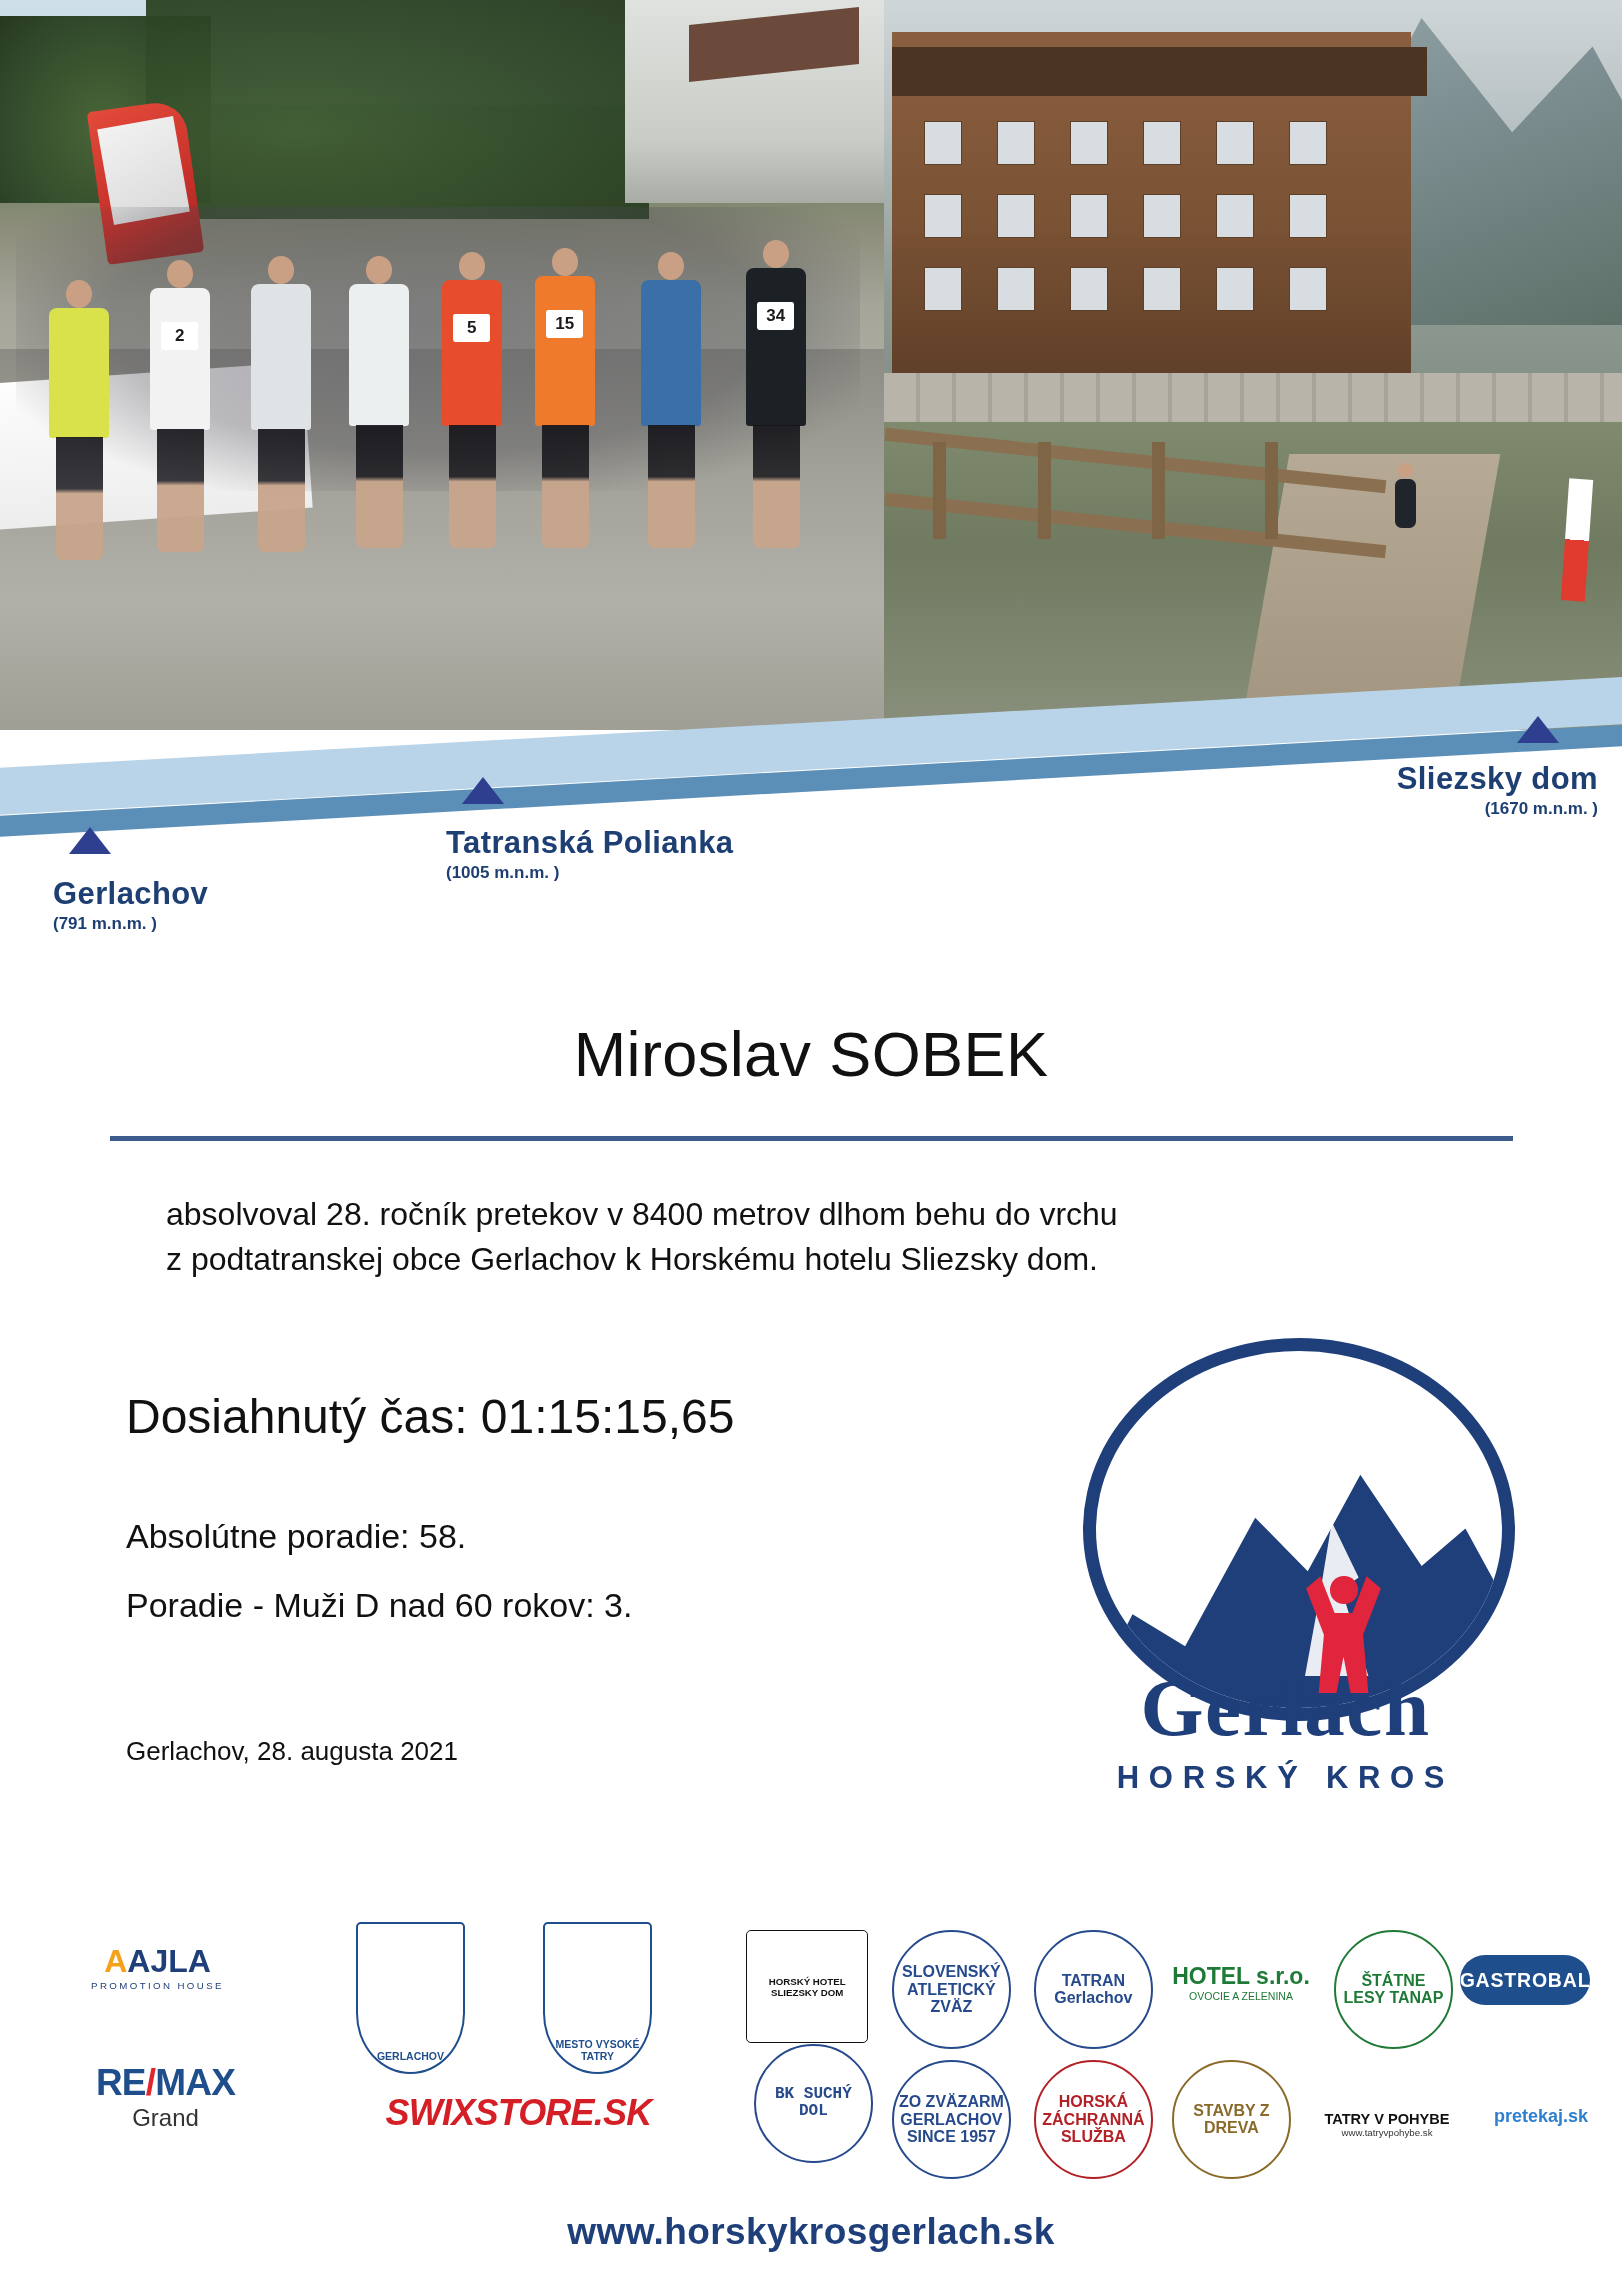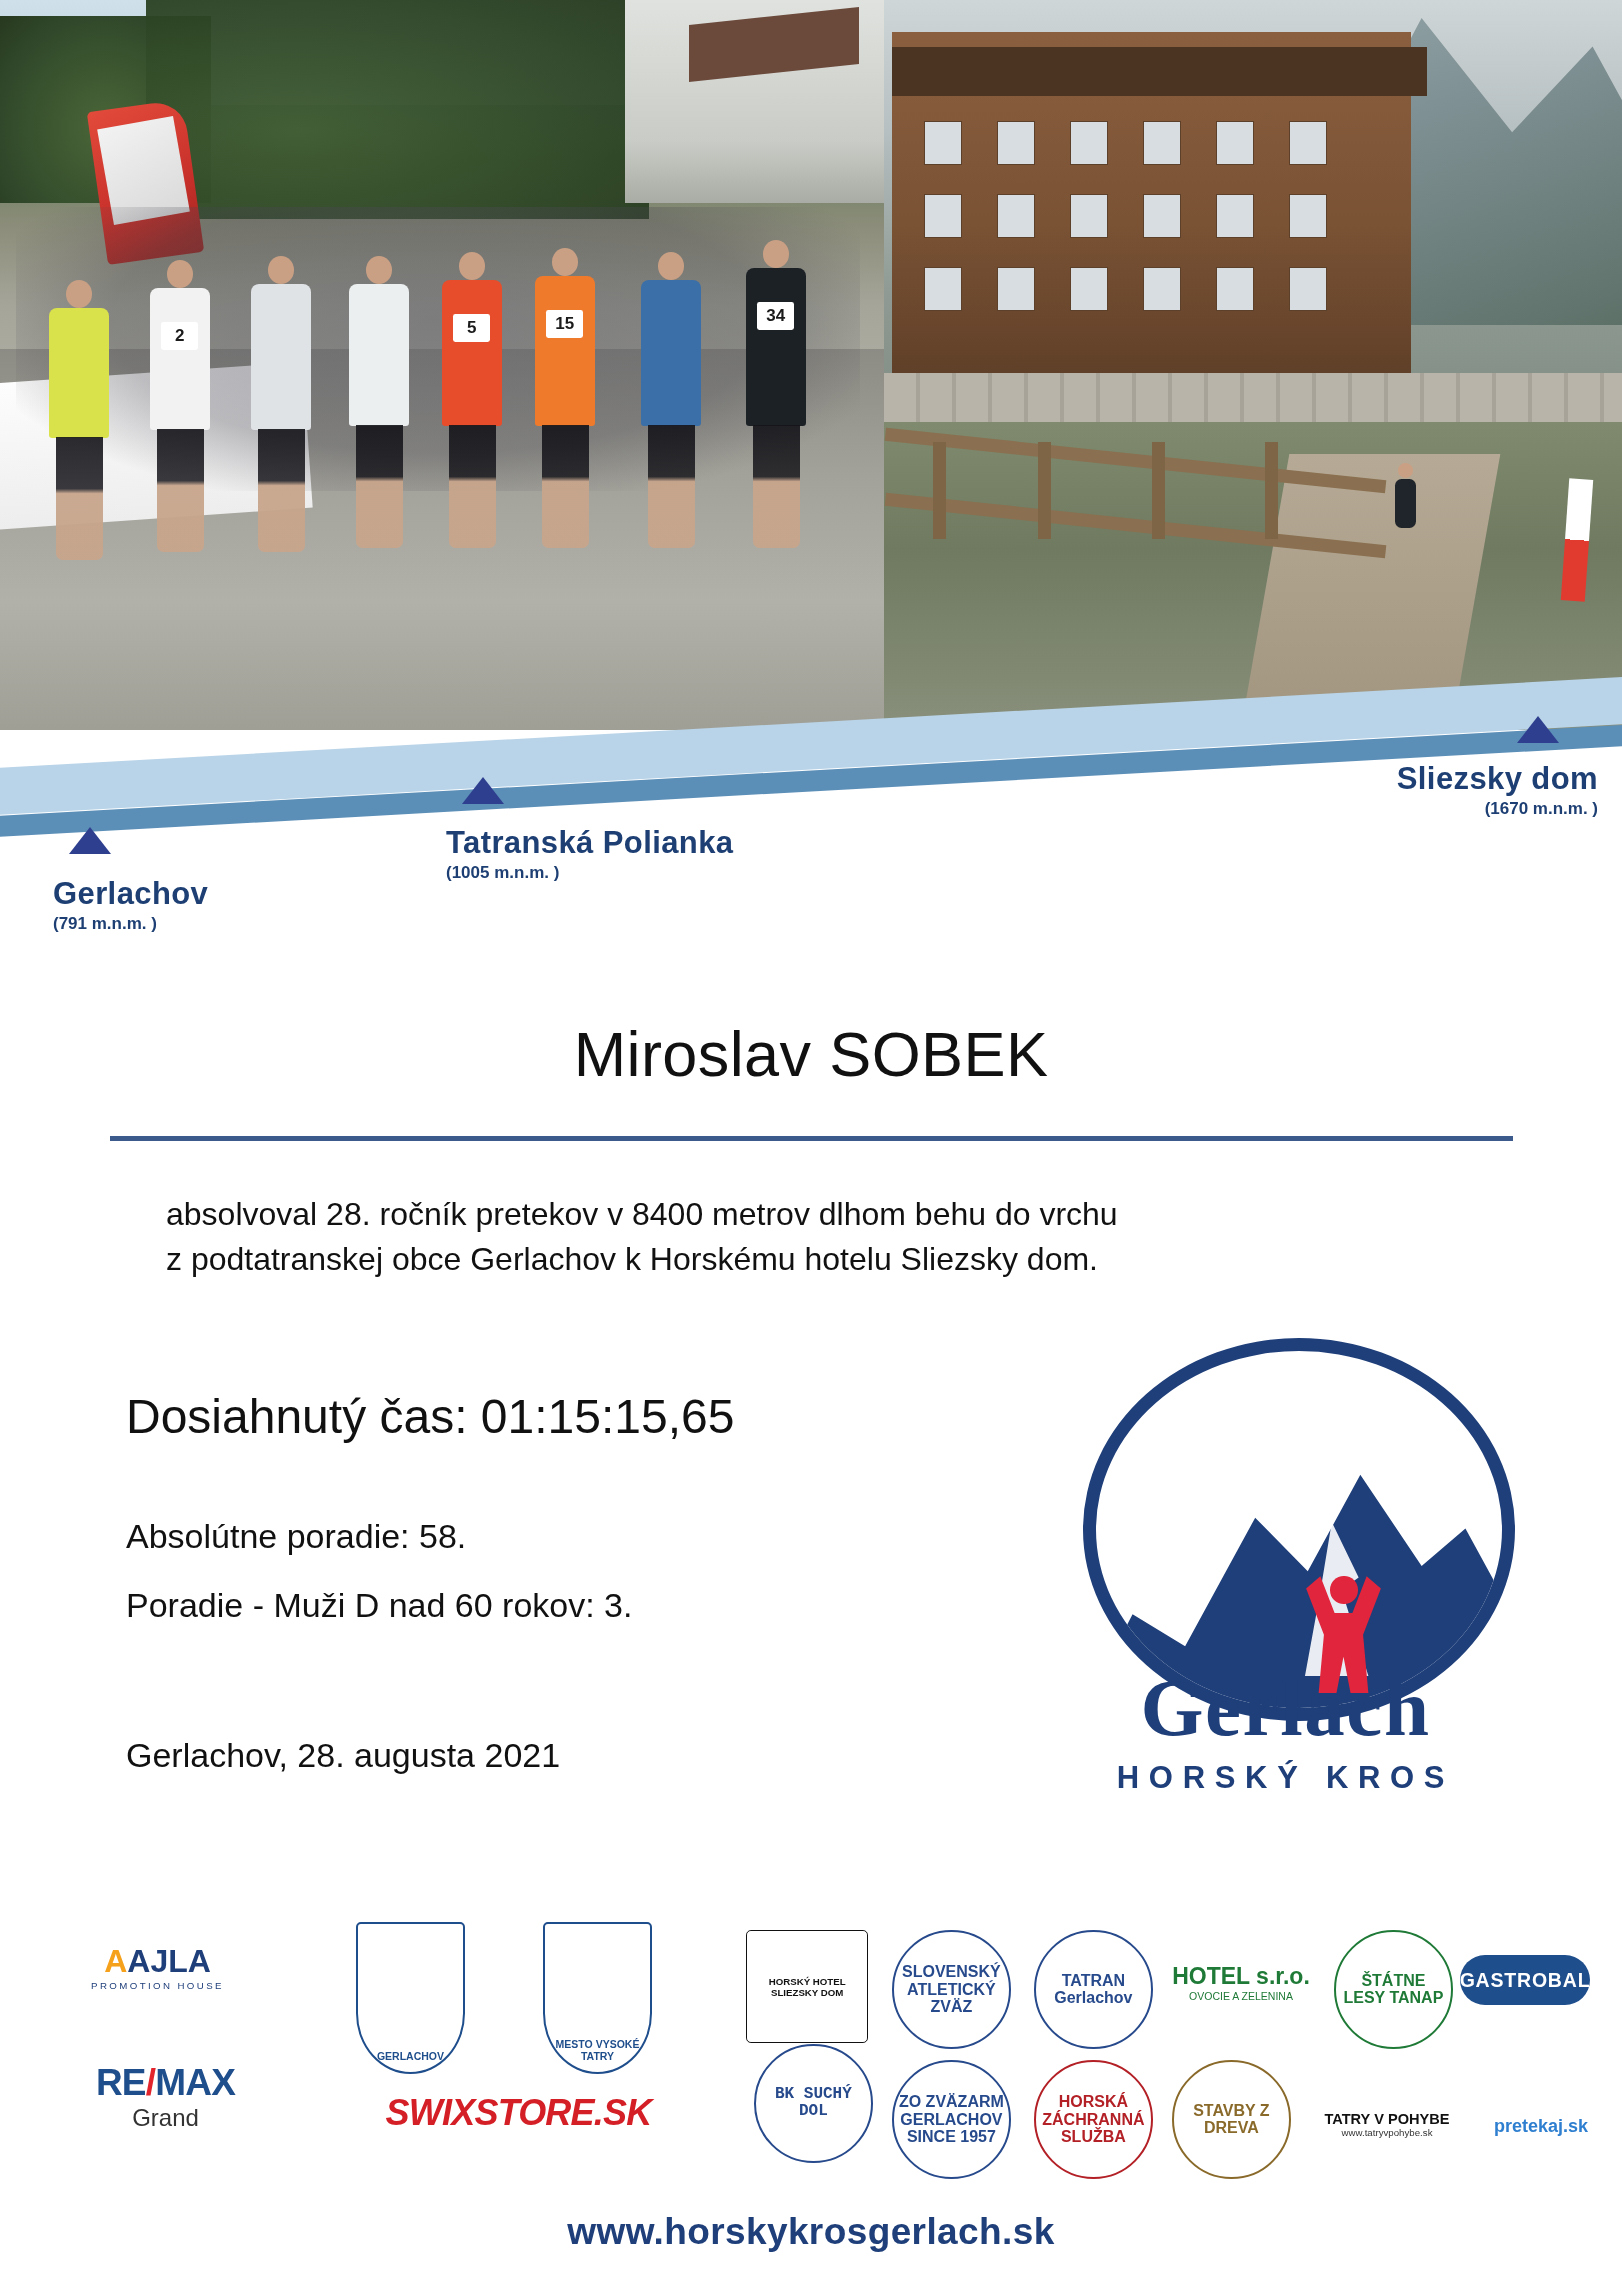--- a/index.html
+++ b/index.html
@@ -234,21 +234,21 @@
     font-size: 34px; color: #111;
   }
   .rank2 {
     position: absolute;
     left: 126px; top: 1586px;
     font-size: 34px; color: #111;
   }
   .place-date {
     position: absolute;
     left: 126px; top: 1736px;
-    font-size: 34px; color: #111;
+    font-size: 26px; color: #111;
   }
 
   
   .logo {
     position: absolute;
     left: 1046px; top: 1338px;
     width: 479px; height: 487px;
   }
   .logo .circle {
     position: absolute;
@@ -574,20 +574,20 @@
 
   <div class="sp sp-round" style="left:1140px; top:146px; width:105px; height:105px; border-color:#8a6a2a; color:#8a6a2a; padding:4.9px;">
     <span>STAVBY Z DREVA</span>
   </div>
 
   <div class="sp" style="left:1282px; top:154px; width:146px; height:89px; flex-direction:column;">
     <div class="tatry">TATRY V POHYBE</div>
     <div style="font-size:9.7px;color:#333">www.tatryvpohybe.sk</div>
   </div>
 
-  <div class="sp" style="left:1452px; top:172px; width:114px; height:81px;">
+  <div class="sp" style="left:1452px; top:162px; width:114px; height:81px;">
     <span class="pretekaj">pretekaj.sk</span>
   </div>
 
 </div>
 
 <div class="url">www.horskykrosgerlach.sk</div>
 
 
 </body></html>

